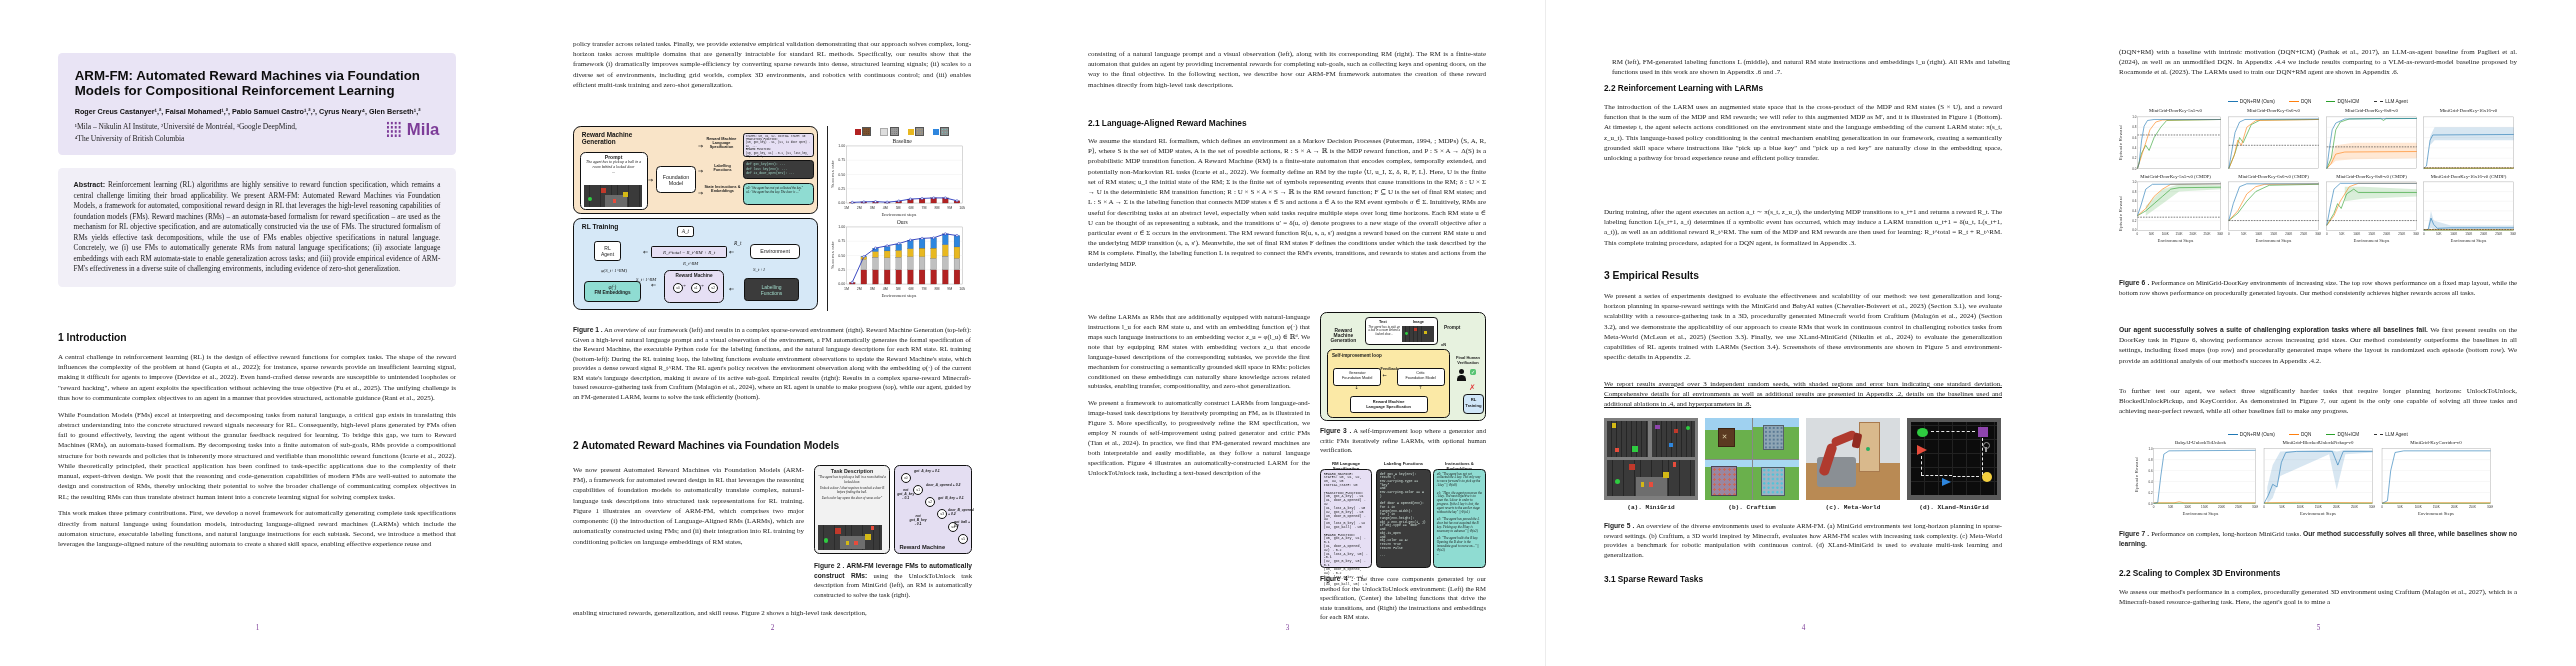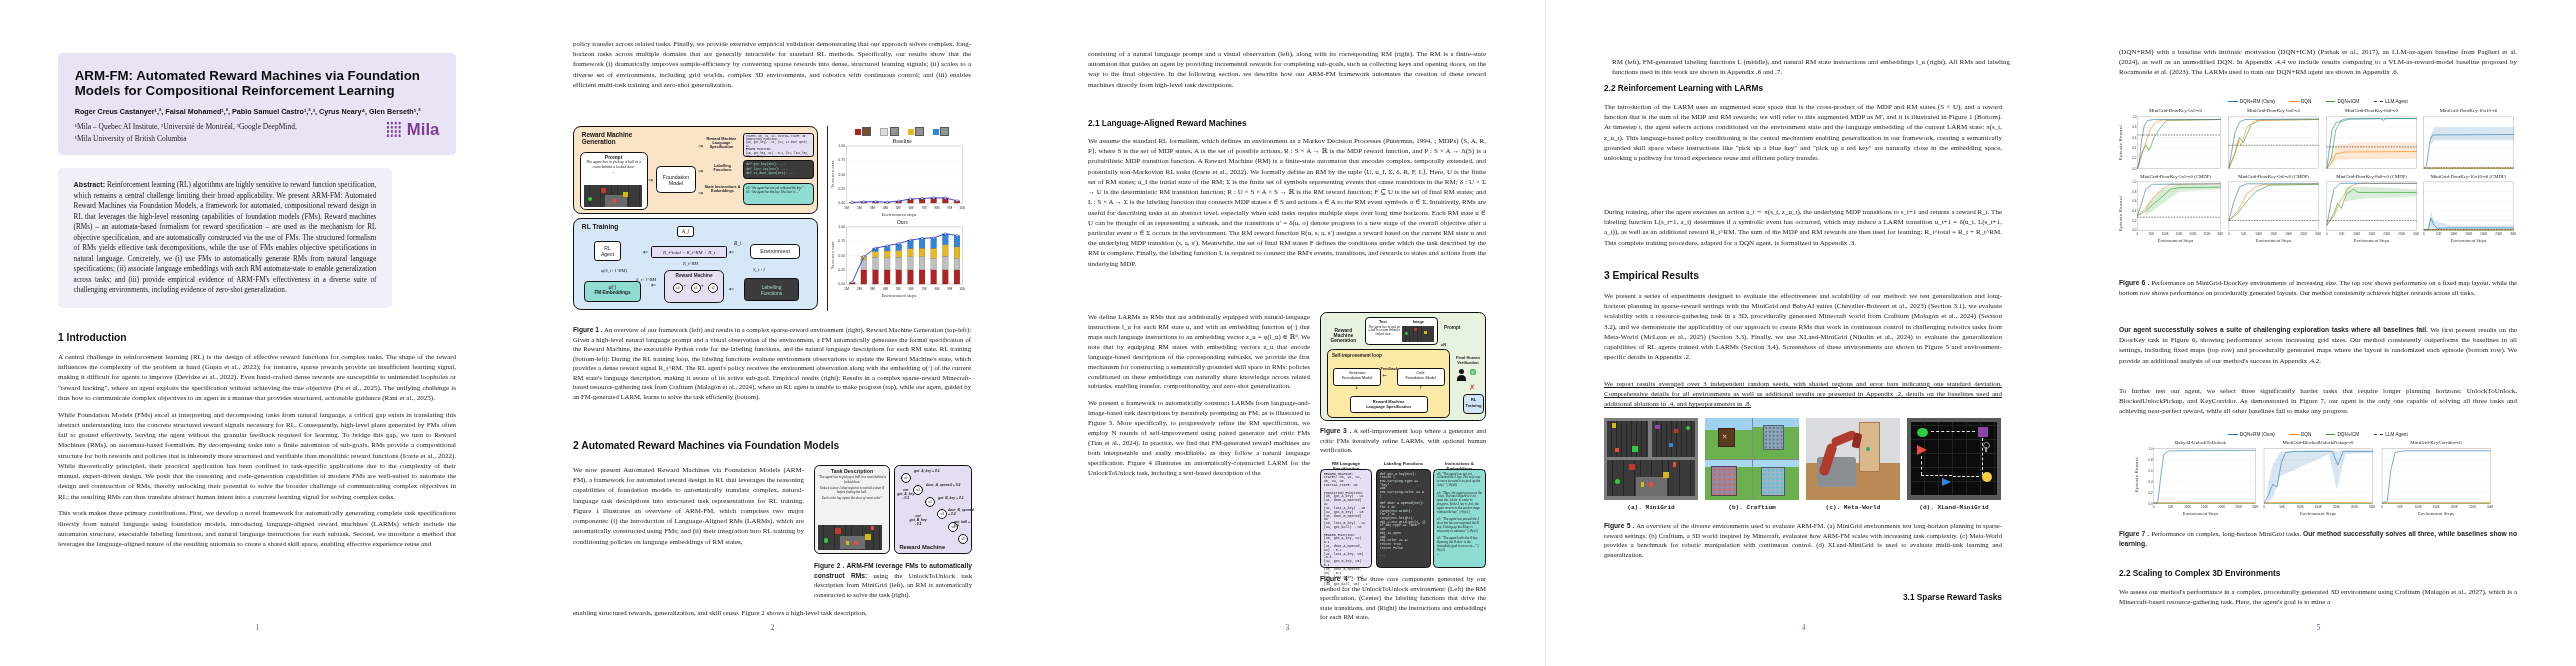--- a/index.html
+++ b/index.html
@@ -23,21 +23,21 @@
          font-size:14px;color:#777;letter-spacing:0.6px;font-family:"Liberation Serif","DejaVu Serif",serif;}
   
   .titlebox{position:absolute;left:58px;top:53px;width:398px;background:#e9e4f5;border-radius:4.4px;
             box-sizing:border-box;padding:14.5px 16.7px 11px 16.7px;}
   .title{font-family:"Liberation Sans","DejaVu Sans",sans-serif;font-weight:bold;font-size:13.3px;line-height:1.18;color:#0d0d0d;}
   .authors{font-family:"Liberation Sans","DejaVu Sans",sans-serif;font-weight:bold;font-size:7.2px;margin-top:7.8px;color:#111;}
   .affil{font-size:7.5px;margin-top:5.6px;line-height:1.5;color:#222;}
   .milalogo{display:flex;align-items:center;gap:6px;}
   .miladots{width:14.5px;height:16.7px;background:radial-gradient(circle,#7d3c98 1.2px,transparent 1.4px);background-size:3.9px 4.2px;}
   .milatext{font-family:"Liberation Sans","DejaVu Sans",sans-serif;font-weight:bold;font-size:16.7px;color:#7d3c98;}
-  .absbox{position:absolute;left:58px;top:168px;width:334px;background:#f1eff7;border-radius:4.4px;
+  .absbox{position:absolute;left:58px;top:168px;width:398px;background:#f1eff7;border-radius:4.4px;
           box-sizing:border-box;padding:12.2px 15.6px;}
   
   .f1wrap{position:absolute;left:58px;top:126px;width:398px;height:185px;}
   .bigbox{position:absolute;border:1.1px solid #111;border-radius:7.8px;box-sizing:border-box;}
   .boxA{left:0;top:0;width:245px;height:88px;background:#f9e4c8;}
   .boxB{left:0;top:92px;width:245px;height:92px;background:#d6e8f7;}
   .bb-title{font-family:"Liberation Sans","DejaVu Sans",sans-serif;font-weight:bold;font-size:6.4px;color:#111;}
   .card{position:absolute;box-sizing:border-box;border:0.8px solid #111;border-radius:3.3px;background:#fff;}
   .tinybold{font-family:"Liberation Sans","DejaVu Sans",sans-serif;font-weight:bold;}
   .codecard{background:#3b3b3b;color:#9fd8c8;border:0.8px solid #111;border-radius:3.3px;}
@@ -83,22 +83,22 @@
 <body>
 
 <div class="arxiv">arXiv:2510.14176v1  [cs.AI]  16 Oct 2025</div>
 
 <div class="page" style="left:0">
   <div class="titlebox">
     <div class="title">ARM-FM: Automated Reward Machines via Foundation Models for Compositional Reinforcement Learning</div>
     <div class="authors">Roger Creus Castanyer¹,²,  Faisal Mohamed¹,²,  Pablo Samuel Castro¹,²,³,  Cyrus Neary⁴,  Glen Berseth¹,²</div>
     <div style="display:flex;justify-content:space-between;align-items:center;">
       <div class="affil">
-        <div>¹Mila – Quebec AI Institute,  ²Université de Montréal,  ³Google DeepMind,</div>
-        <div>¹Mila University of British Columbia</div>
+        <div>¹Mila – Nikulin AI Institute,  ²Université de Montréal,  ³Google DeepMind,</div>
+        <div>⁴The University of British Columbia</div>
       </div>
       <div class="milalogo">
         <div class="miladots"></div>
         <div class="milatext">Mila</div>
       </div>
     </div>
   </div>
   <div class="absbox">
     <div class="body-txt just" style="font-size:7.2px;">
       <span class="tinybold sans" style="font-size:7.2px;">Abstract:</span>
@@ -590,21 +590,21 @@
     <div class="envlabel abs" style="left:0;top:86px;width:94px;"><b>(a). MiniGrid</b></div>
     <div class="envlabel abs" style="left:101px;top:86px;width:94px;"><b>(b). Craftium</b></div>
     <div class="envlabel abs" style="left:202px;top:86px;width:94px;"><b>(c). Meta-World</b></div>
     <div class="envlabel abs" style="left:303px;top:86px;width:94px;"><b>(d). XLand-MiniGrid</b></div>
   </div>
 
   <div class="content cap just" style="top:521px;">
     <span class="cap-label">Figure 5 .</span>
     <span>An overview of the diverse environments used to evaluate ARM-FM. (a) MiniGrid environments test long-horizon planning in sparse-reward settings. (b) Craftium, a 3D world inspired by Minecraft, evaluates how ARM-FM scales with increasing task complexity. (c) Meta-World provides a benchmark for robotic manipulation with continuous control. (d) XLand-MiniGrid is used to evaluate multi-task learning and generalization.</span>
   </div>
-  <div class="content subsec-h" style="top:592px;text-align:right;">3.1   Sparse Reward Tasks</div>
+  <div class="content subsec-h" style="top:574px;">3.1   Sparse Reward Tasks</div>
   <div class="pageno">4</div>
 </div>
 
 <div class="page" style="left:2061px">
   <p class="content body-txt just" style="top:47px;margin:0;">(DQN+RM) with a baseline with intrinsic motivation (DQN+ICM) (Pathak et al., 2017), an LLM-as-agent baseline from Paglieri et al. (2024), as well as an unmodified DQN. In Appendix .4.4 we include results comparing to a VLM-as-reward-model baseline proposed by Rocamonde et al. (2023). The LARMs used to train our DQN+RM agent are shown in Appendix .6.</p>
 
   <div class="content" style="top:99px;">
     <div class="leg">
       <span><span class="legline" style="border-color:#1f77b4;"></span><span>DQN+RM (Ours)</span></span>
       <span><span class="legline" style="border-color:#ff7f0e;"></span><span>DQN</span></span>

